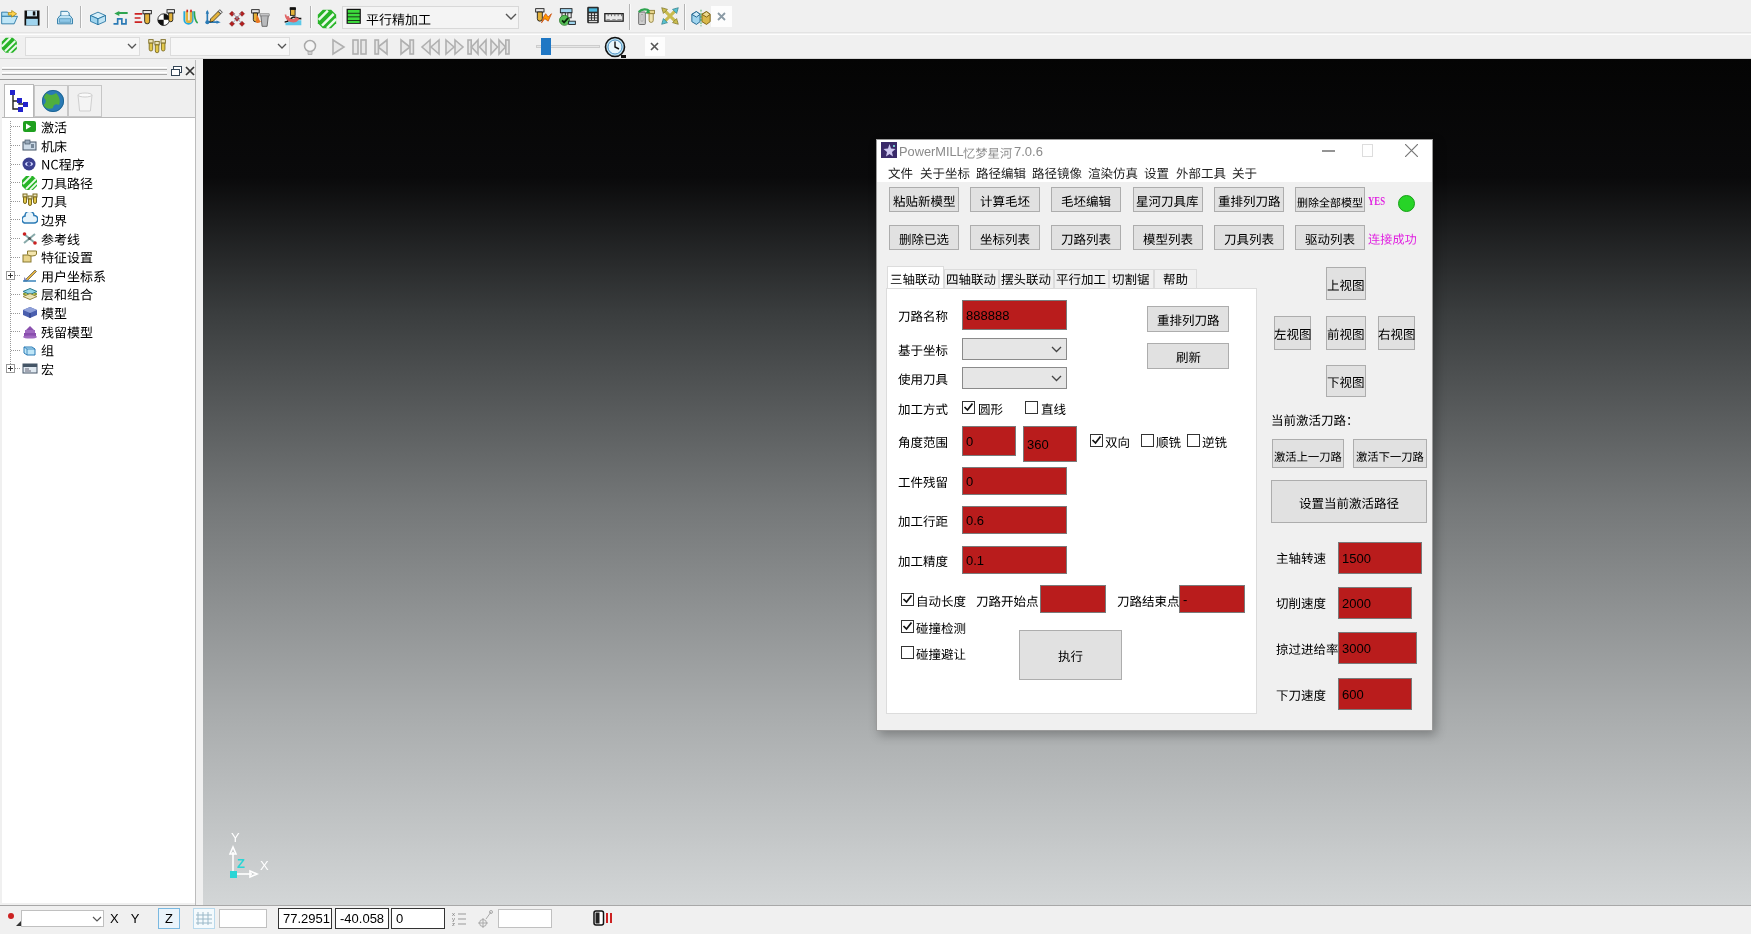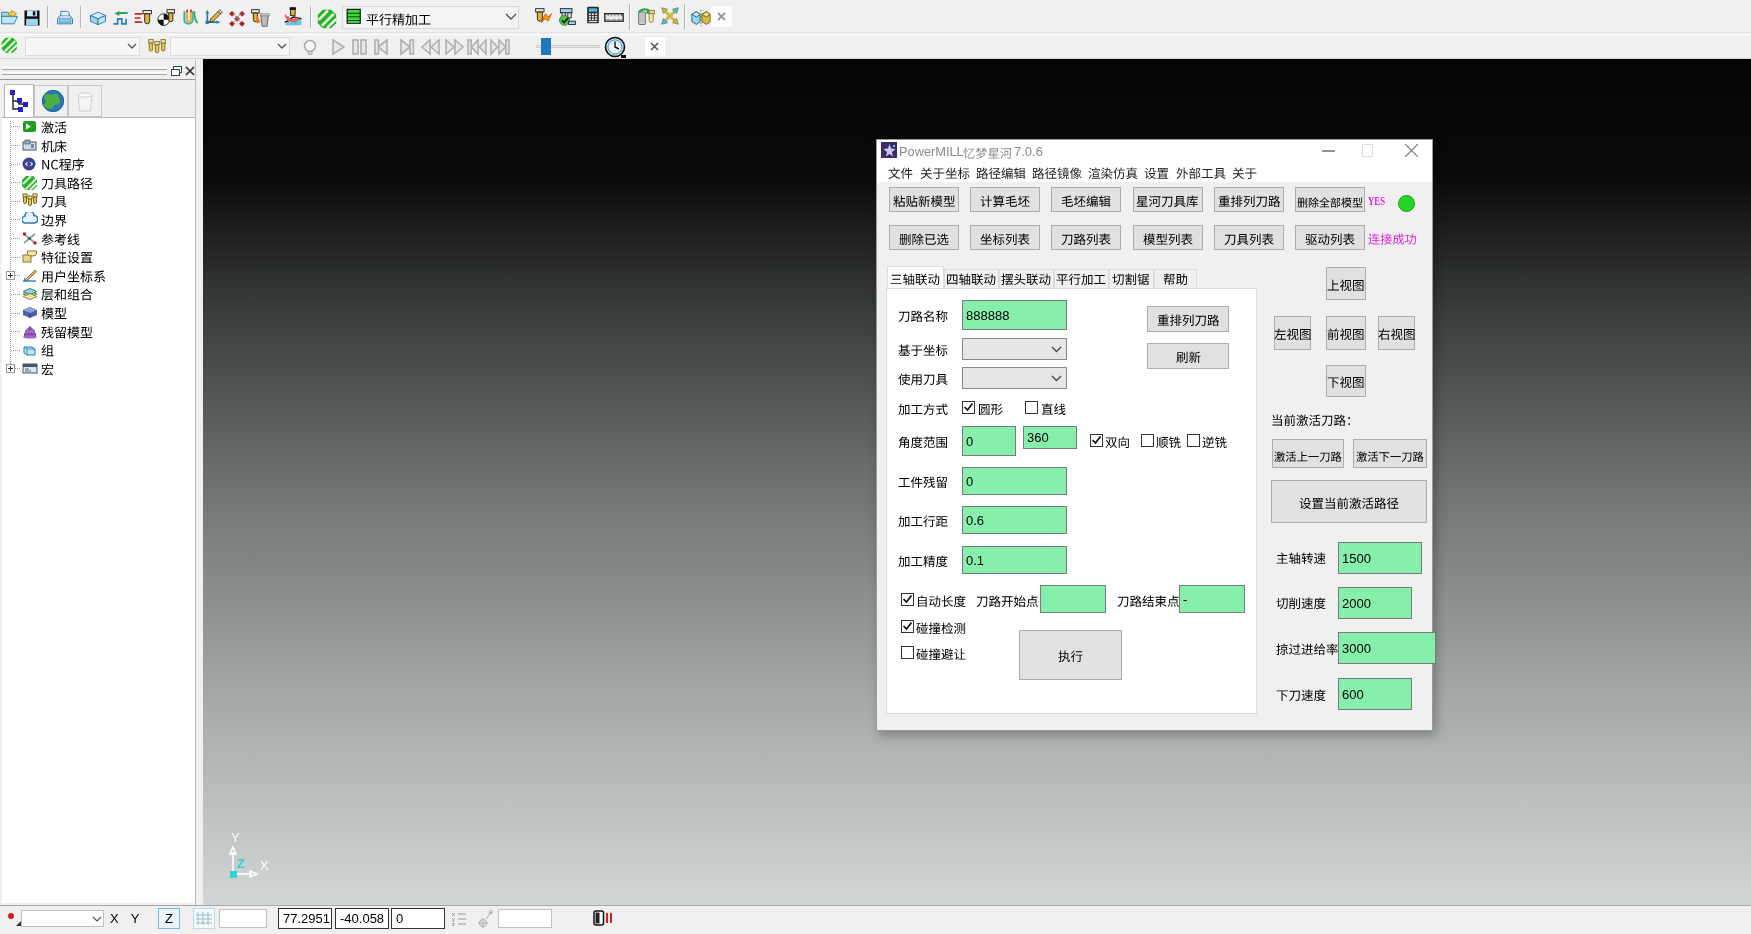--- a/index.html
+++ b/index.html
@@ -1,18 +1,18 @@
 <!DOCTYPE html>
 <html><head><meta charset="utf-8"><style>
 *{margin:0;padding:0;box-sizing:border-box}
 html,body{width:1751px;height:934px;overflow:hidden;background:#f0f0f0;
  font-family:"Liberation Sans",sans-serif}
 .a{position:absolute}
 .btn{position:absolute;background:#e1e1e1;border:1px solid #adadad}
-.tbx{position:absolute;background:#86efac;border:1px solid #7a7a7a;
+.tbx{position:absolute;background:#b91c1c;border:1px solid #7a7a7a;
  font-size:13px;color:#000;padding-left:3px;display:flex;align-items:center}
 .cb{position:absolute;width:13px;height:13px;background:#fff;border:1px solid #333}
 .sep1{position:absolute;width:1px;background:#b4b4b4;box-shadow:1px 0 0 #fbfbfb}
 </style></head><body>
 
 <svg width="0" height="0" style="position:absolute">
     <defs>
       <path id="g43" d="M377 13C472 13 544 -25 602 -92L551 -151C504 -99 451 -68 381 -68C241 -68 153 -184 153 -369C153 -552 246 -665 384 -665C447 -665 495 -637 534 -596L584 -656C542 -703 472 -746 383 -746C197 -746 58 -603 58 -366C58 -128 194 13 377 13Z"></path>
       <path id="g4E" d="M101 0H188V-385C188 -462 181 -540 177 -614H181L260 -463L527 0H622V-733H534V-352C534 -276 541 -193 547 -120H542L463 -271L195 -733H101Z"></path>
       <path id="g4E00" d="M44 -431V-349H960V-431Z"></path>
@@ -918,21 +918,21 @@
       <use href="#g76F4" x="0"></use>
       <use href="#g7EBF" x="1000"></use>
     </svg></div>
 <div class="a " style="left:898px;top:434.8px;width:51px;height:12.5px"><svg width="50.0" height="12.5" viewBox="0 -880 4000 1000" fill="#000" style="overflow:visible">
       <use href="#g89D2" x="0"></use>
       <use href="#g5EA6" x="1000"></use>
       <use href="#g8303" x="2000"></use>
       <use href="#g56F4" x="3000"></use>
     </svg></div>
 <div class="tbx" style="left:962px;top:426px;width:54px;height:30px">0</div>
-<div class="tbx" style="left:1023px;top:426px;width:54px;height:23px">360</div>
+<div class="tbx" style="left:1023px;top:426px;width:54px;height:36px">360</div>
 <div class="cb" style="left:1090px;top:434px"></div>
 <svg class="a" style="left:1091px;top:435px" width="11" height="10">
     <path d="M1.5 5 L4.5 8 L9.5 1.5" stroke="#111" stroke-width="1.7" fill="none"></path>
   </svg>
 <div class="a " style="left:1105px;top:434.8px;width:26px;height:12.5px"><svg width="25.0" height="12.5" viewBox="0 -880 2000 1000" fill="#000" style="overflow:visible">
       <use href="#g53CC" x="0"></use>
       <use href="#g5411" x="1000"></use>
     </svg></div>
 <div class="cb" style="left:1141px;top:434px"></div>
 <div class="a " style="left:1156px;top:434.8px;width:26px;height:12.5px"><svg width="25.0" height="12.5" viewBox="0 -880 2000 1000" fill="#000" style="overflow:visible">
@@ -1095,19 +1095,19 @@
       <use href="#g5EA6" x="3000"></use>
     </svg></div>
 <div class="tbx" style="left:1338px;top:587px;width:74px;height:32px">2000</div>
 <div class="a " style="left:1276px;top:641.8px;width:64px;height:12.5px"><svg width="62.5" height="12.5" viewBox="0 -880 5000 1000" fill="#000" style="overflow:visible">
       <use href="#g63A0" x="0"></use>
       <use href="#g8FC7" x="1000"></use>
       <use href="#g8FDB" x="2000"></use>
       <use href="#g7ED9" x="3000"></use>
       <use href="#g7387" x="4000"></use>
     </svg></div>
-<div class="tbx" style="left:1338px;top:632px;width:98px;height:32px">3000</div>
+<div class="tbx" style="left:1338px;top:632px;width:79px;height:32px">3000</div>
 <div class="a " style="left:1276px;top:687.8px;width:51px;height:12.5px"><svg width="50.0" height="12.5" viewBox="0 -880 4000 1000" fill="#000" style="overflow:visible">
       <use href="#g4E0B" x="0"></use>
       <use href="#g5200" x="1000"></use>
       <use href="#g901F" x="2000"></use>
       <use href="#g5EA6" x="3000"></use>
     </svg></div>
 <div class="tbx" style="left:1338px;top:678px;width:74px;height:32px">600</div>
 </body></html>

